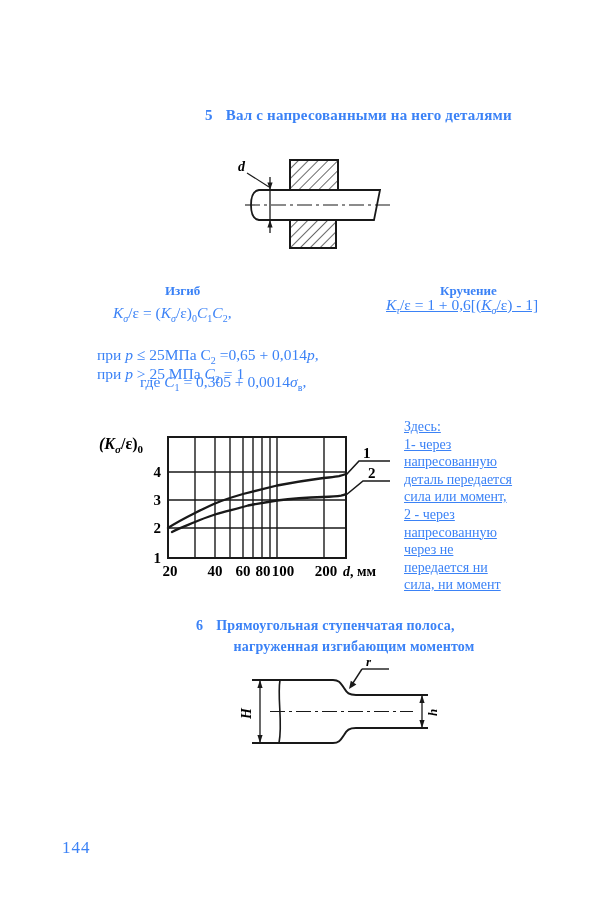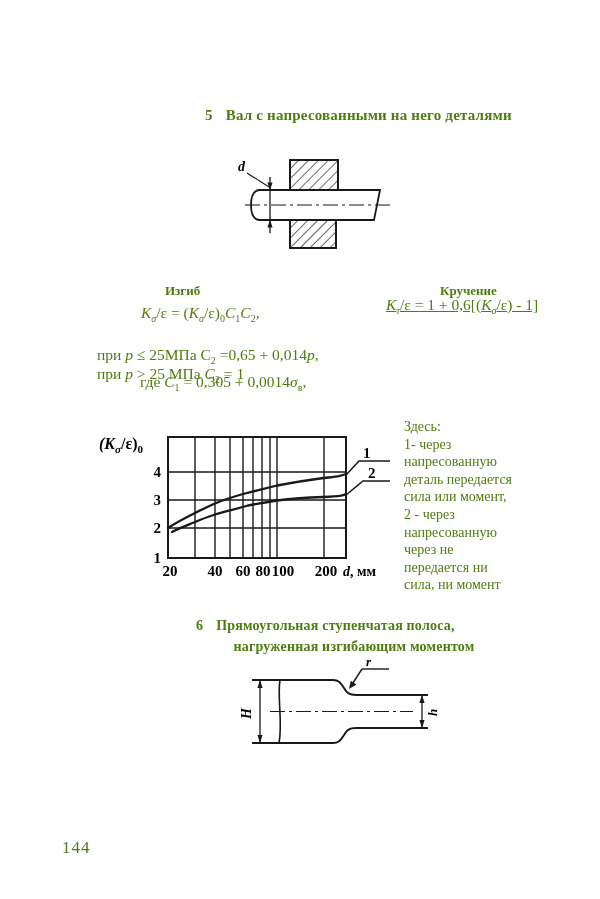--- a/index.html
+++ b/index.html
@@ -1,18 +1,18 @@
 <!DOCTYPE html>
 <html><head>
 <meta charset="utf-8">
 <style>
   html,body{margin:0;padding:0;background:#e8e8e8;}
   #page{
     position:relative;width:600px;height:899px;background:#ffffff;
-    font-family:"Liberation Serif","DejaVu Serif",serif;color:#4d7c0f;
+    font-family:"Liberation Serif","DejaVu Serif",serif;color:#3b82f6;
     overflow:hidden;margin:0 auto;
   }
   .abs{position:absolute;white-space:nowrap;}
   .h5{font-size:15px;font-weight:bold;letter-spacing:.2px;}
   .h6{font-size:14px;font-weight:bold;letter-spacing:.2px;}
   .num-gap{display:inline-block;width:13px;}
   .fline{font-size:15.5px;}
   .ftitle{font-size:13px;font-weight:bold;}
   sub{font-size:10px;line-height:0;}
   i{font-style:italic;}
@@ -48,21 +48,21 @@
     <g>
       <line x1="37" y1="31" x2="37" y2="87" stroke="#191919" stroke-width="1.3"></line>
       <polygon points="37,44 34.4,36.5 39.6,36.5" fill="#191919"></polygon>
       <polygon points="37,74 34.4,81.5 39.6,81.5" fill="#191919"></polygon>
       <line x1="14" y1="27" x2="36" y2="41" stroke="#191919" stroke-width="1.1"></line>
       <text x="5" y="25" font-size="14" font-style="italic" font-weight="bold">d</text>
     </g>
   </svg>
 
   <div class="abs ftitle" style="left:165px;top:283px;">Изгиб</div>
-  <div class="abs fline" style="left:141px;top:304px;"><i>K</i><sub><i>σ</i></sub>/ε = (<i>K</i><sub><i>σ</i></sub>/ε)<sub>0</sub><i>C</i><sub>1</sub><i>C</i><sub>2</sub>,</div>
+  <div class="abs fline" style="left:113px;top:304px;"><i>K</i><sub><i>σ</i></sub>/ε = (<i>K</i><sub><i>σ</i></sub>/ε)<sub>0</sub><i>C</i><sub>1</sub><i>C</i><sub>2</sub>,</div>
   <div class="abs fline" style="left:140px;top:325px;margin-top:48px;">где <i>C</i><sub>1</sub> = 0,305 + 0,0014<i>σ</i><sub>в</sub>,</div>
   <div class="abs fline" style="left:97px;top:346px;">при <i>p</i> ≤ 25МПа  C<sub>2</sub> =0,65 + 0,014<i>p</i>,</div>
   <div class="abs fline" style="left:97px;top:365px;">при <i>p</i> &gt; 25 МПа  <i>C</i><sub>2</sub> = 1</div>
 
   <div class="abs ftitle" style="left:440px;top:283px;">Кручение</div>
   <div class="abs fline" style="left:386px;top:296px;text-decoration:underline;"><i>K</i><sub><i>τ</i></sub>/ε = 1 + 0,6[(<i>K</i><sub><i>σ</i></sub>/ε) - 1]</div>
 
   <svg class="abs" style="left:95px;top:418px;" width="298" height="170" viewBox="0 0 298 170">
 
     <g stroke="#191919" stroke-width="1.4">
@@ -116,21 +116,21 @@
       <text x="168" y="158">80</text>
       <text x="188" y="158">100</text>
       <text x="231" y="158">200</text>
     </g>
 
     <text x="248" y="158" font-size="14" font-weight="bold">
       <tspan font-style="italic">d</tspan><tspan>, мм</tspan>
     </text>
   </svg>
 
-  <div class="abs" style="left:404px;top:418px;">
+  <div class="abs" style="left:404px;top:418px;text-decoration:underline;">
     <div class="legend-line">Здесь:</div>
     <div class="legend-line">1- через</div>
     <div class="legend-line">напресованную</div>
     <div class="legend-line">деталь передается</div>
     <div class="legend-line">сила или момент,</div>
     <div class="legend-line"> 2 - через</div>
     <div class="legend-line">напресованную</div>
     <div class="legend-line">через не</div>
     <div class="legend-line">передается ни</div>
     <div class="legend-line">сила, ни момент</div>

